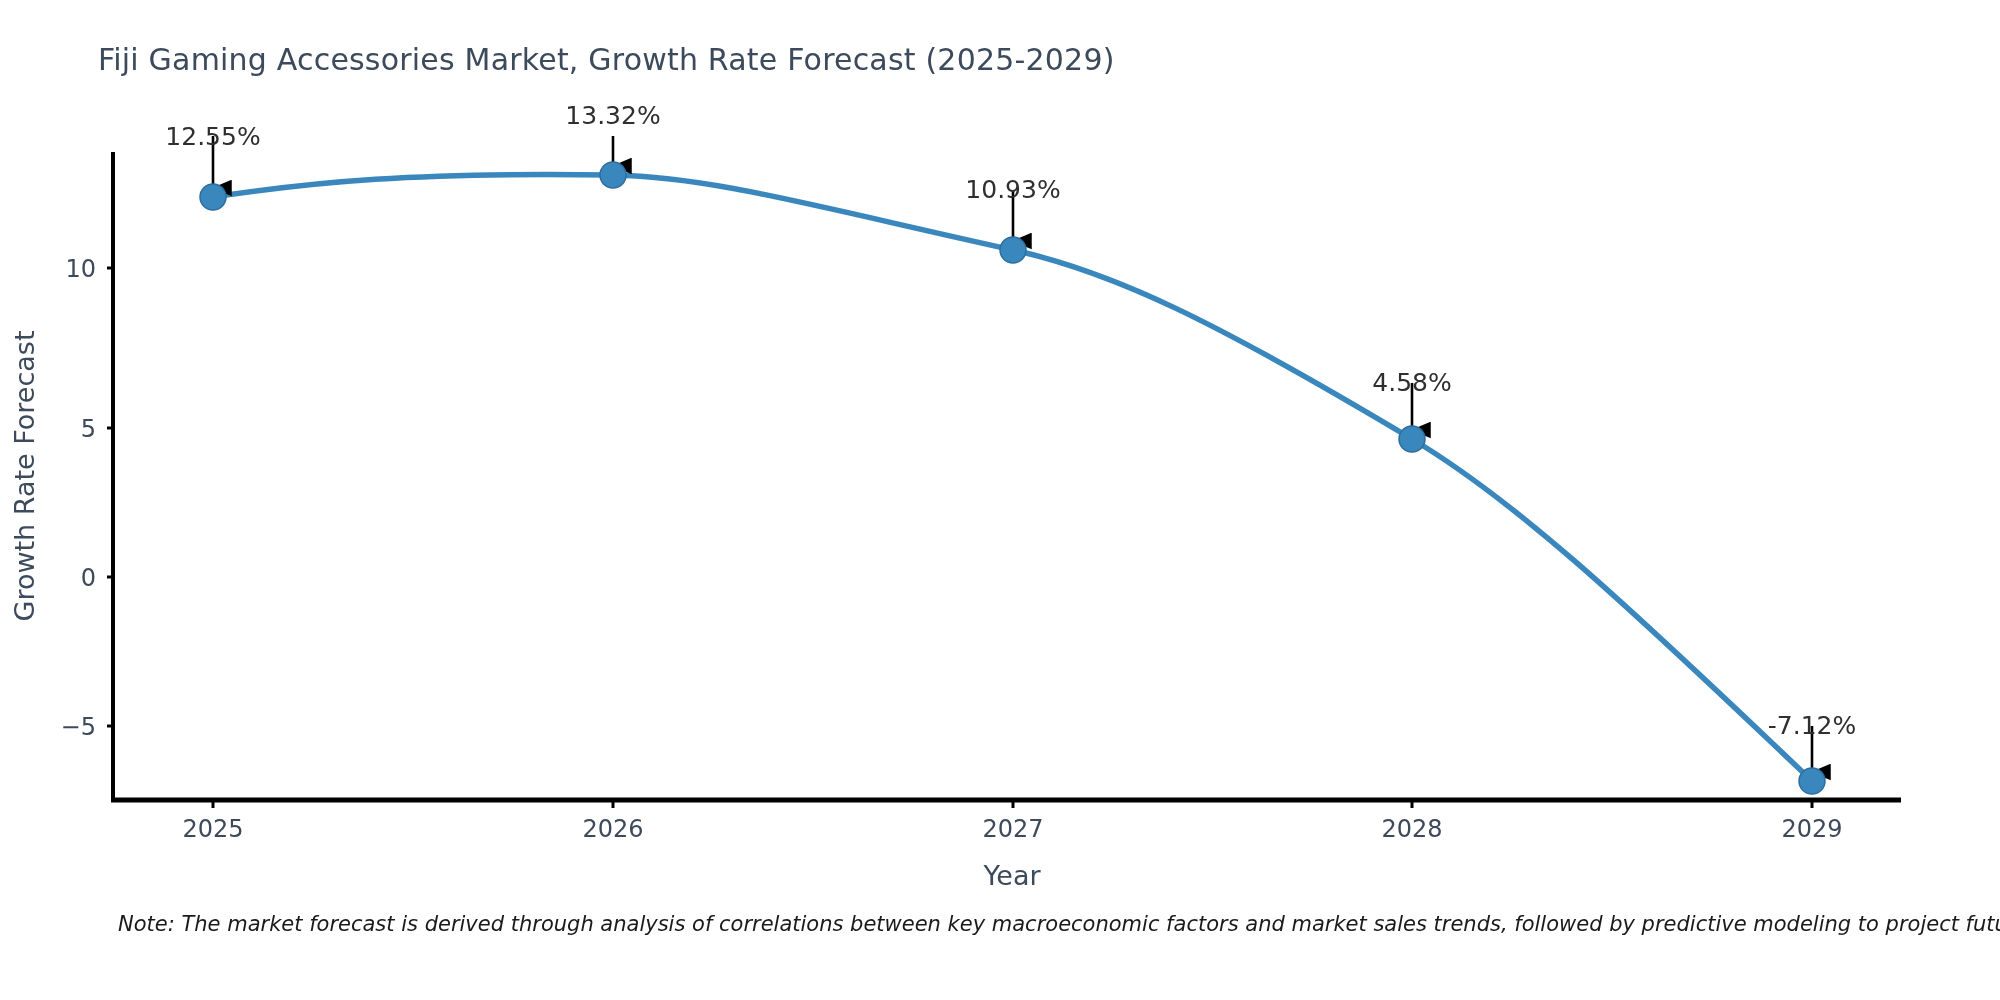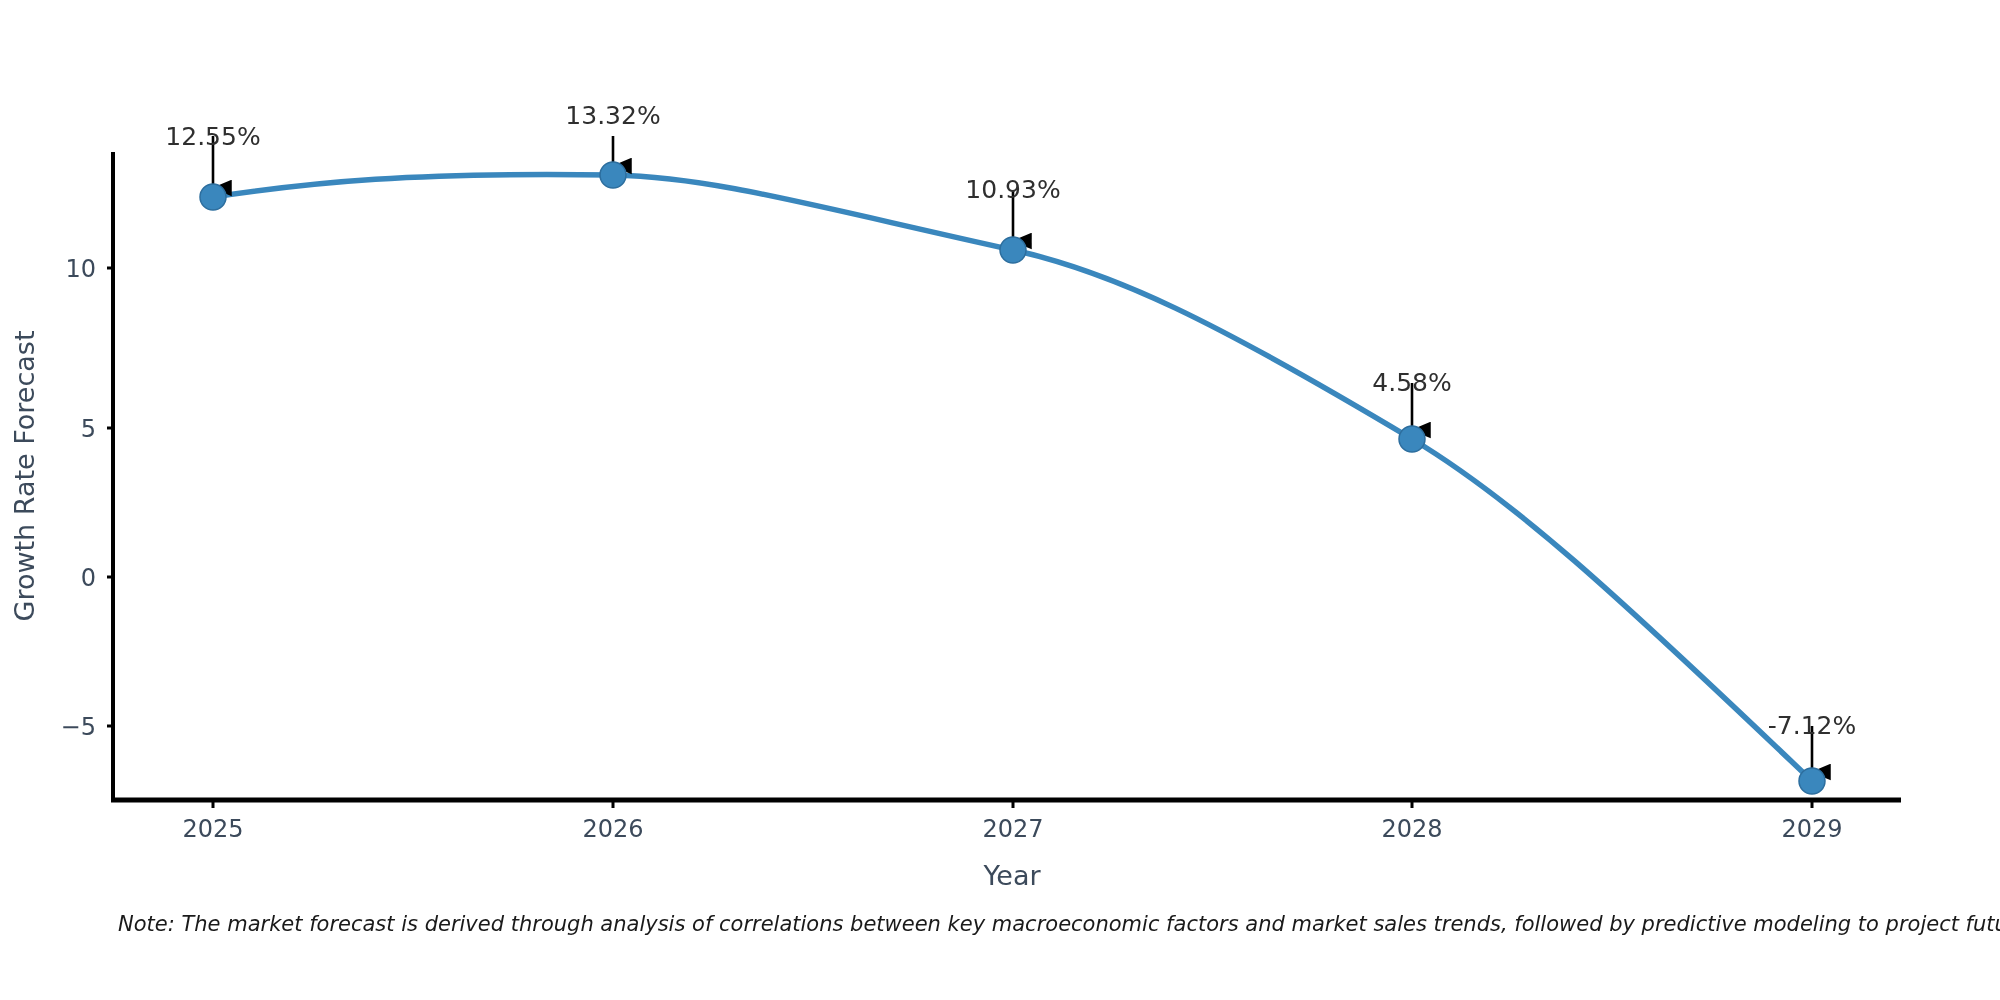--- a/index.html
+++ b/index.html
@@ -60,20 +60,21 @@
     white-space: nowrap;
     width: 1890px;
     overflow: hidden;
   }
 </style>
 </head>
 <body>
 
 <div id="figure">
 
+  <div id="chart-title">Fiji Gaming Accessories Market, Growth Rate Forecast (2025-2029)</div>
 
   <svg id="plot-svg" width="2000" height="1000">
 
     <line x1="113" y1="152" x2="113" y2="800" stroke="#000000" stroke-width="4"></line>
 
     <line x1="111" y1="800" x2="1901" y2="800" stroke="#000000" stroke-width="5"></line>
 
     <g>
       <line x1="107" y1="268" x2="113" y2="268" stroke="#000000" stroke-width="3"></line>
       <line x1="107" y1="428" x2="113" y2="428" stroke="#000000" stroke-width="3"></line>

